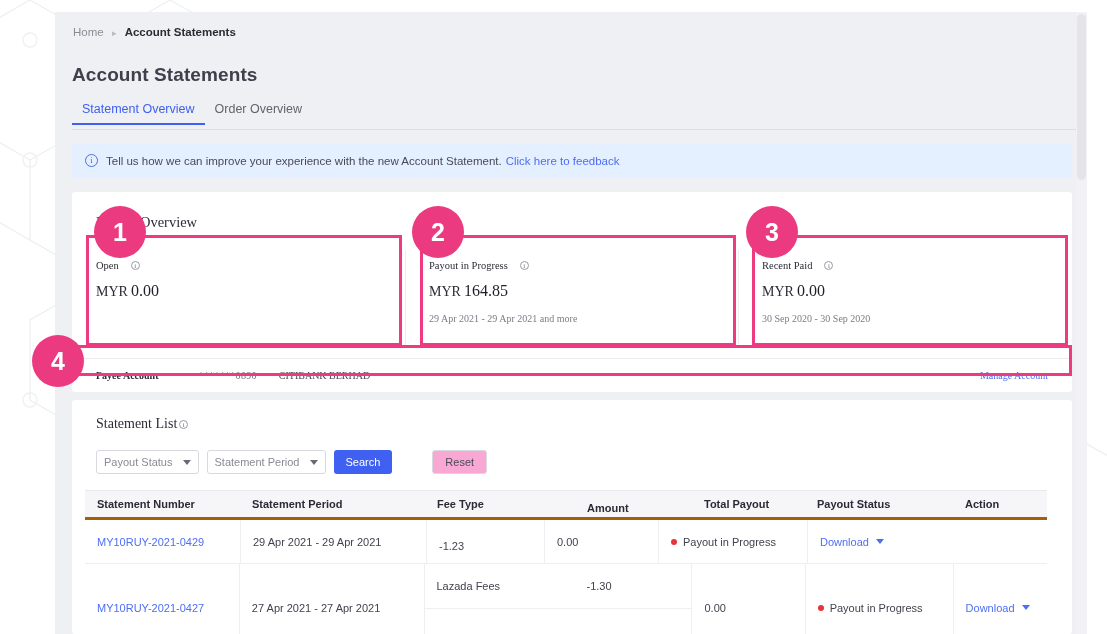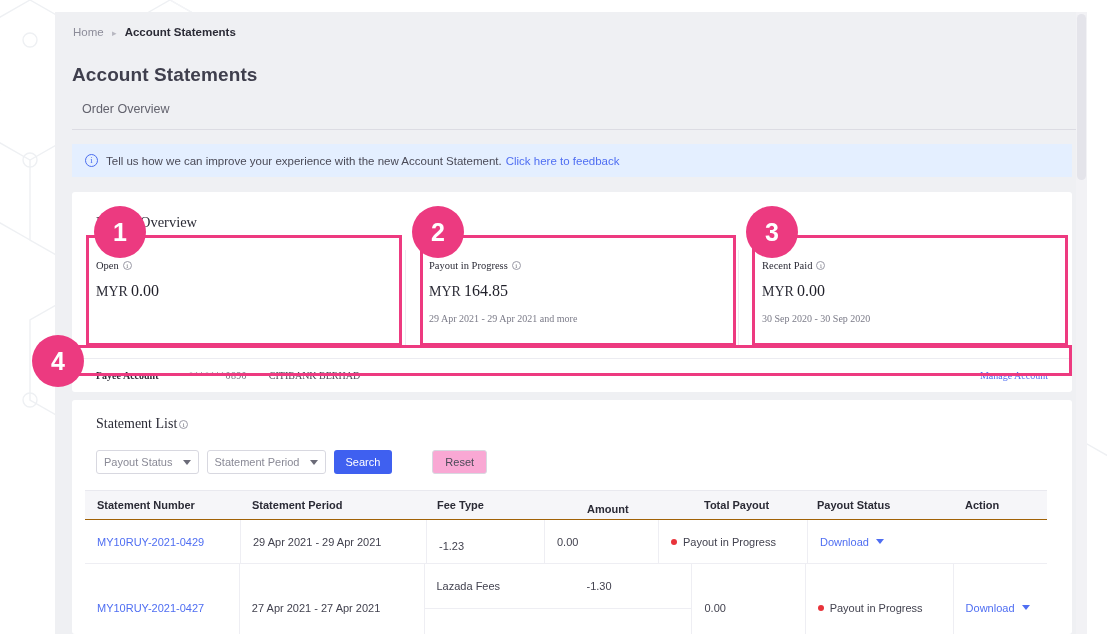--- a/index.html
+++ b/index.html
@@ -94,21 +94,21 @@
     position: absolute; left: 24px; top: 22px;
     font-family: "Liberation Serif", serif;
     font-size: 14.5px; color: #2b2b36;
   }
   .stat-col {
     position: absolute; top: 68px;
     font-family: "Liberation Serif", serif;
   }
   .stat-label {
     font-size: 10.5px; color: #2b2b36;
-    display: flex; align-items: center; gap: 4px;
+    display: flex; align-items: center; gap: 12px;
     white-space: nowrap;
   }
   .stat-label .ic2 {
     width: 9px; height: 9px; border-radius: 50%;
     border: .9px solid #9a9aa6; color: #75757f;
     font-size: 7px; line-height: 8px; text-align: center;
     display: inline-block;
   }
   .stat-amount {
     margin-top: 11px;
@@ -129,21 +129,21 @@
   
   #payee-row {
     position: absolute; left: 0; bottom: 0;
     width: 1000px; height: 34px;
     border-top: 1px solid #ececf1;
     display: flex; align-items: center;
     padding: 0 24px;
     font-family: "Liberation Serif", serif;
   }
   #payee-row .pl { font-size: 10px; color: #2b2b36; font-weight: bold; }
-  #payee-row .pm { font-size: 10px; color: #6d6d7a; margin-left: 30px; letter-spacing: .3px; }
+  #payee-row .pm { font-size: 10px; color: #6d6d7a; margin-left: 40px; letter-spacing: .3px; }
   #payee-row .pb { font-size: 10px; color: #4a4a57; margin-left: 22px; }
   #payee-row .manage {
     margin-left: auto; font-size: 10px; color: #4f6ef2; cursor: pointer;
   }
 
   
   #list-card {
     position: absolute; left: 17px; top: 388px;
     width: 1000px; height: 234px;
     background: #ffffff; border-radius: 3px;
@@ -193,21 +193,21 @@
     color: #4a4a57; font-size: 11px;
     display: flex; align-items: center; cursor: pointer; margin-left: 32px;
   }
 
   
   #table { position: absolute; left: 13px; top: 90px; width: 962px; }
   .thead {
     display: flex; height: 30px; align-items: center;
     background: #f6f6f9;
     border-top: 1px solid #e9e9ef;
-    border-bottom: 1px solid #a16207;
+    border-bottom: 3px solid #a16207;
   }
   .thead .th {
     font-size: 11px; font-weight: bold; color: #2b2b36;
     padding-left: 12px; white-space: nowrap;
   }
   .trow { display: flex; border-bottom: 1px solid #eeeef3; }
   .tcell {
     font-size: 11px; color: #42424f;
     padding: 0 0 0 12px;
     display: flex; align-items: center;
@@ -309,20 +309,21 @@
   <div id="breadcrumb">
     <span class="crumb-home">Home</span>
     <span class="crumb-sep">▸</span>
     <span class="crumb-cur">Account Statements</span>
   </div>
 
   <div id="page-title">Account Statements</div>
 
   <div id="tabs">
     <div class="tabrow">
+      <div class="tab active">Statement Overview</div>
       <div class="tab">Order Overview</div>
     </div>
     <div class="underline"></div>
   </div>
 
   <div id="info-banner">
     <span class="ic">i</span>
     <span class="txt">Tell us how we can improve your experience with the new Account Statement.</span>
     <span class="lnk">Click here to feedback</span>
   </div>

